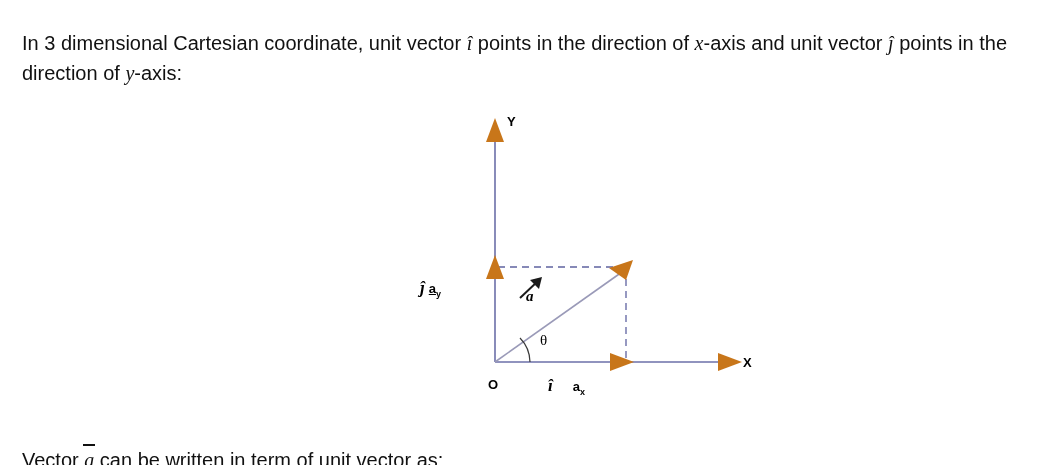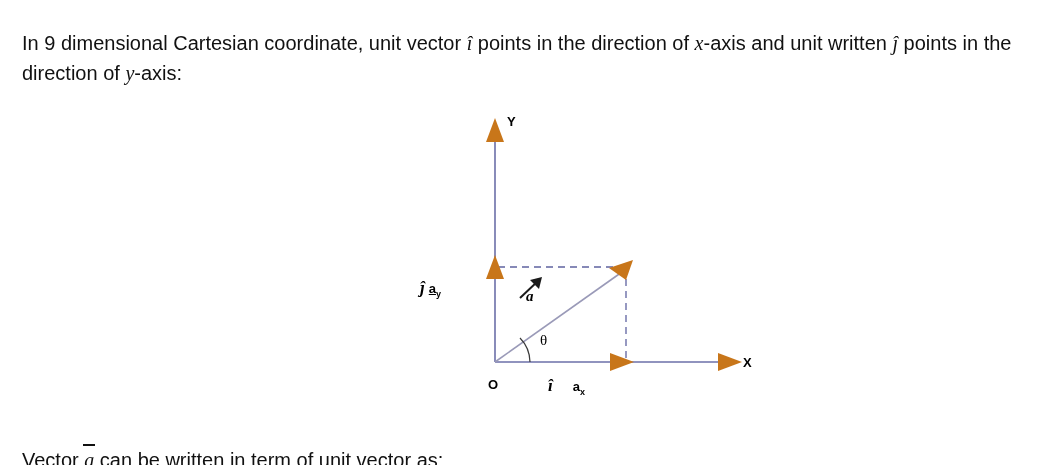--- a/index.html
+++ b/index.html
@@ -104,21 +104,21 @@
     left: -1px;
     right: -1px;
     top: -1px;
     height: 1.5px;
     background: #111111;
   }
 </style>
 </head>
 <body>
 
-<p class="para" id="intro-text"><span>In 9 dimensional Cartesian coordinate, unit vector </span><span class="hat">î</span><span> points in the direction of </span><span class="var">x</span><span>-axis and unit written </span><span class="hat">ĵ</span><span> points in the direction of </span><span class="var">y</span><span>-axis:</span></p>
+<p class="para" id="intro-text"><span>In 3 dimensional Cartesian coordinate, unit vector </span><span class="hat">î</span><span> points in the direction of </span><span class="var">x</span><span>-axis and unit vector </span><span class="hat">ĵ</span><span> points in the direction of </span><span class="var">y</span><span>-axis:</span></p>
 
 <div id="figure">
   <svg width="360" height="300" viewBox="0 0 360 300">
 
     <line x1="65" y1="30" x2="65" y2="262" stroke="#6b6fa8" stroke-width="1.6"></line>
 
     <line x1="65" y1="262" x2="300" y2="262" stroke="#6b6fa8" stroke-width="1.6"></line>
 
     <line x1="68" y1="167" x2="196" y2="167" stroke="#5f63a0" stroke-width="1.3" stroke-dasharray="7,5"></line>
 

